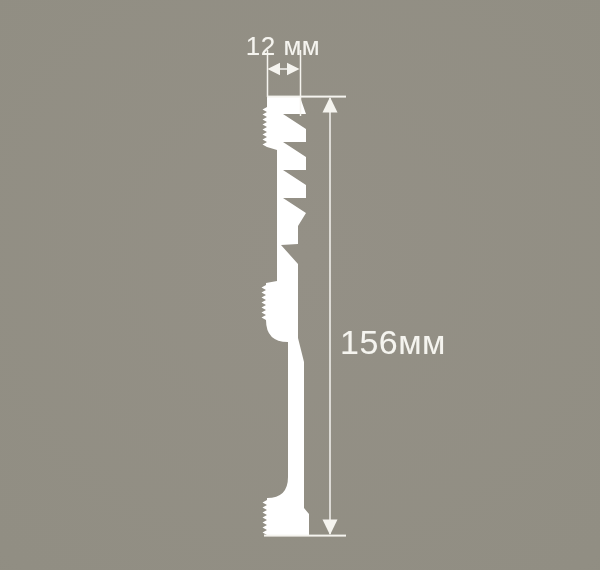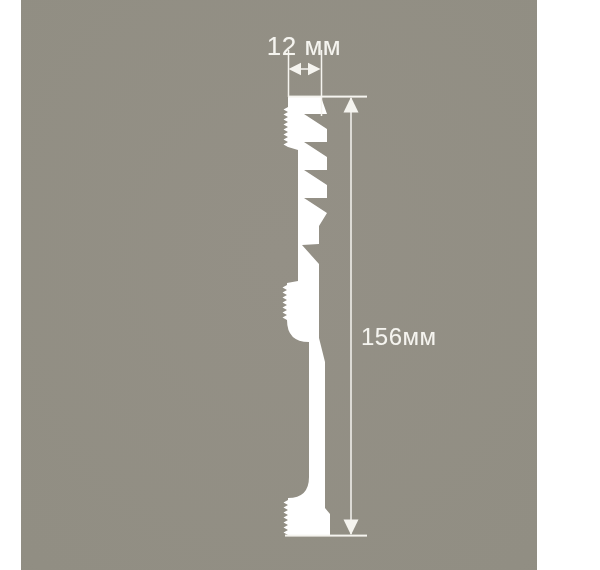--- a/index.html
+++ b/index.html
@@ -1,35 +1,34 @@
 <!DOCTYPE html>
 <html style="--bg: #918e83; --bg-light: #949086; --bg-dark: #8b887d; --profile: #ffffff; --anno: #f5f4ef;"><head>
 <meta charset="utf-8">
 <style>
   html,body{margin:0;padding:0;}
   body{
     width:600px;height:570px;overflow:hidden;
     font-family:"Liberation Sans", sans-serif;
   }
   .canvas{
-    position:relative;width:516px;height:570px;
+    position:relative;width:600px;height:570px;
     background:radial-gradient(ellipse 130% 130% at 50% 45%,
       var(--bg-light,#949086) 0%, var(--bg,#918e83) 55%, var(--bg-dark,#8b887d) 100%);
-    margin-left:21px;
   }
   .diagram-svg{position:absolute;left:0;top:0;}
   .profile{fill:var(--profile,#ffffff);}
   .dim{fill:var(--anno,#f5f4ef);}
   .dim-label{
     position:absolute;color:var(--anno,#f5f4ef);
     font-size:26px;letter-spacing:0.5px;white-space:nowrap;
     text-shadow:0 0 1px rgba(255,255,255,0.25);
   }
   .dim-label.width{left:240px;top:31px;width:86px;text-align:center;}
-  .dim-label.height{left:340px;top:323px;font-size:24px;}
+  .dim-label.height{left:340px;top:323px;font-size:34px;}
 </style>
 </head>
 <body>
 
 <div class="canvas">
 
   <svg class="diagram-svg" width="600" height="570" viewBox="0 0 600 570">
 
     <path class="profile" d="
       M 267,97 L 300,97 L 306,114

